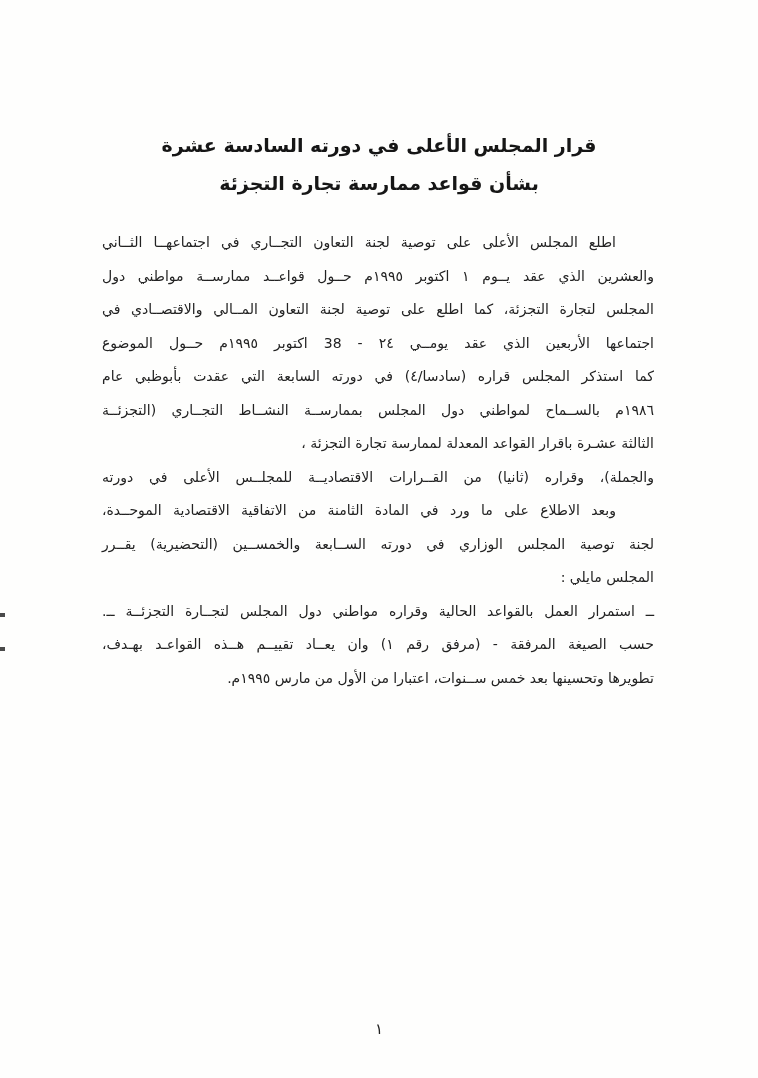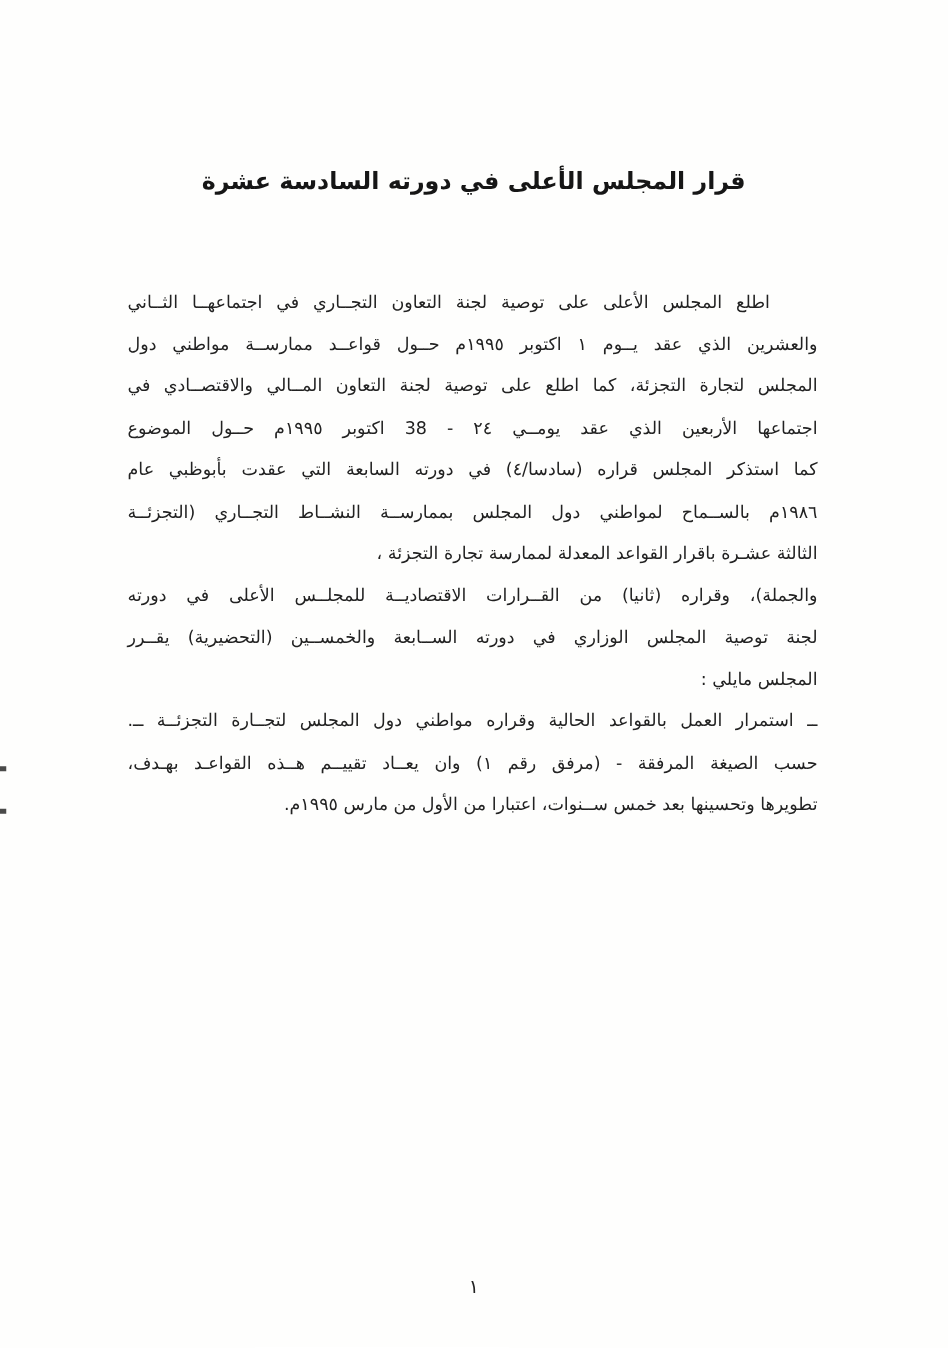--- a/index.html
+++ b/index.html
@@ -70,31 +70,33 @@
   .artifact-1 { top: 613px; }
   .artifact-2 { top: 647px; }
 </style>
 </head>
 <body>
 
 <div class="page">
 
   <div class="title-block">
     <div>قرار المجلس الأعلى في دورته السادسة عشرة</div>
+    <div>بشأن قواعد ممارسة تجارة التجزئة</div>
   </div>
 
   <div class="body-block">
     <div class="line indent">اطلع المجلس الأعلى على توصية لجنة التعاون التجــاري في اجتماعهــا الثــاني</div>
     <div class="line">والعشرين الذي عقد يــوم ١ اكتوبر ١٩٩٥م حــول قواعــد ممارســة مواطني دول</div>
     <div class="line">المجلس لتجارة التجزئة، كما اطلع على توصية لجنة التعاون المــالي والاقتصــادي في</div>
     <div class="line">اجتماعها الأربعين الذي عقد يومــي ٢٤ - 38 اكتوبر ١٩٩٥م حــول الموضوع</div>
     <div class="line">كما استذكر المجلس قراره (سادسا/٤) في دورته السابعة التي عقدت بأبوظبي عام</div>
     <div class="line">١٩٨٦م بالســماح لمواطني دول المجلس بممارســة النشــاط التجــاري (التجزئــة</div>
     <div class="line end">الثالثة عشـرة باقرار القواعد المعدلة لممارسة تجارة التجزئة ،</div>
     <div class="line">والجملة)، وقراره (ثانيا) من القــرارات الاقتصاديــة للمجلــس الأعلى في دورته</div>
+    <div class="line indent">وبعد الاطلاع على ما ورد في المادة الثامنة من الاتفاقية الاقتصادية الموحــدة،</div>
     <div class="line">لجنة توصية المجلس الوزاري في دورته الســابعة والخمســين (التحضيرية) يقــرر</div>
     <div class="line end">المجلس مايلي :</div>
     <div class="line">ــ استمرار العمل بالقواعد الحالية وقراره مواطني دول المجلس لتجــارة التجزئــة ــ.</div>
     <div class="line">حسب الصيغة المرفقة - (مرفق رقم ١) وان يعــاد تقييــم هــذه القواعـد بهـدف،</div>
     <div class="line end">تطويرها وتحسينها بعد خمس ســنوات، اعتبارا من الأول من مارس ١٩٩٥م.</div>
   </div>
 
   <div class="page-number">١</div>
 
   <div class="scan-artifact artifact-1"></div>

